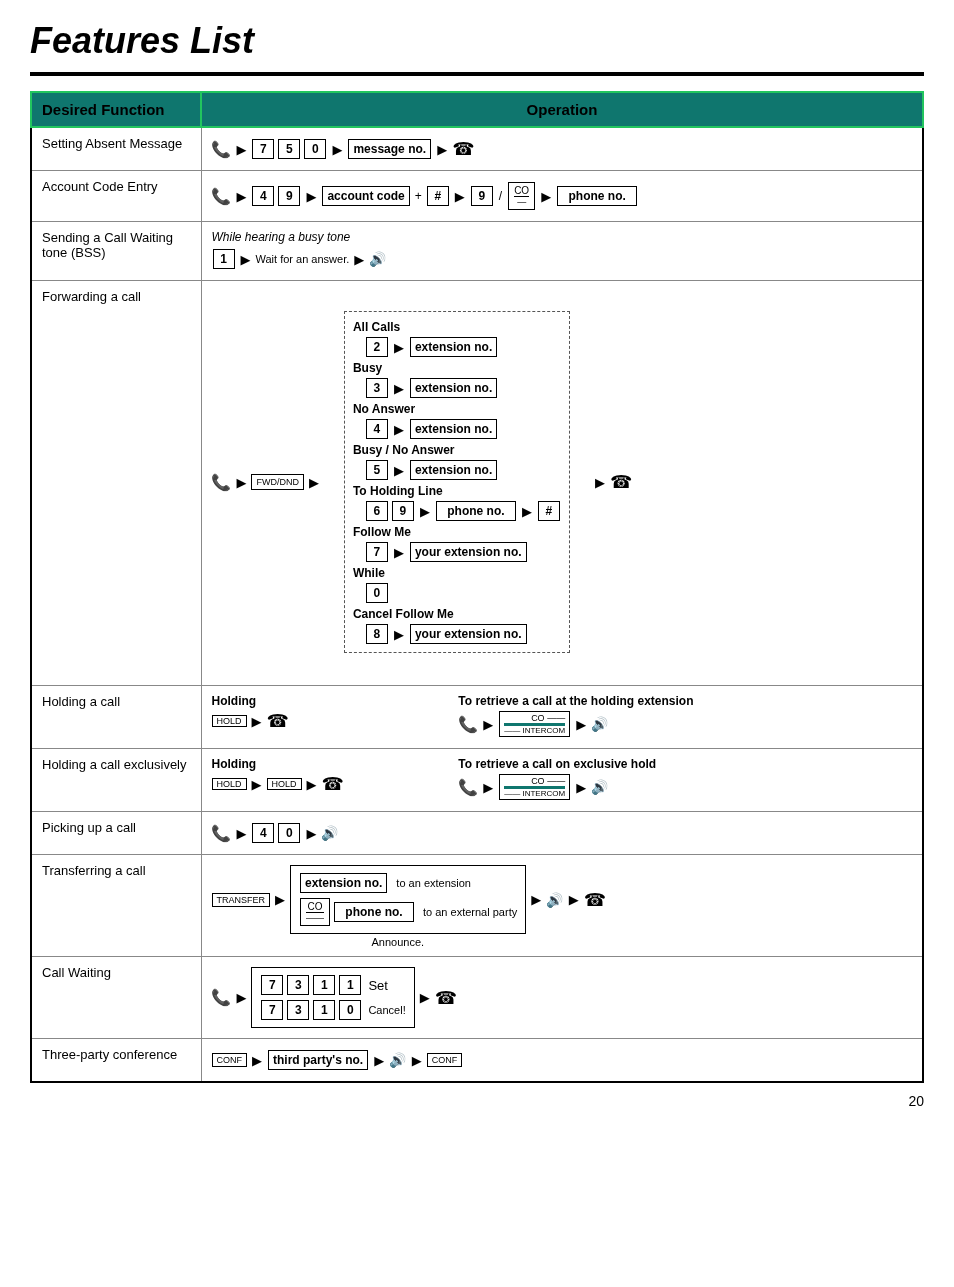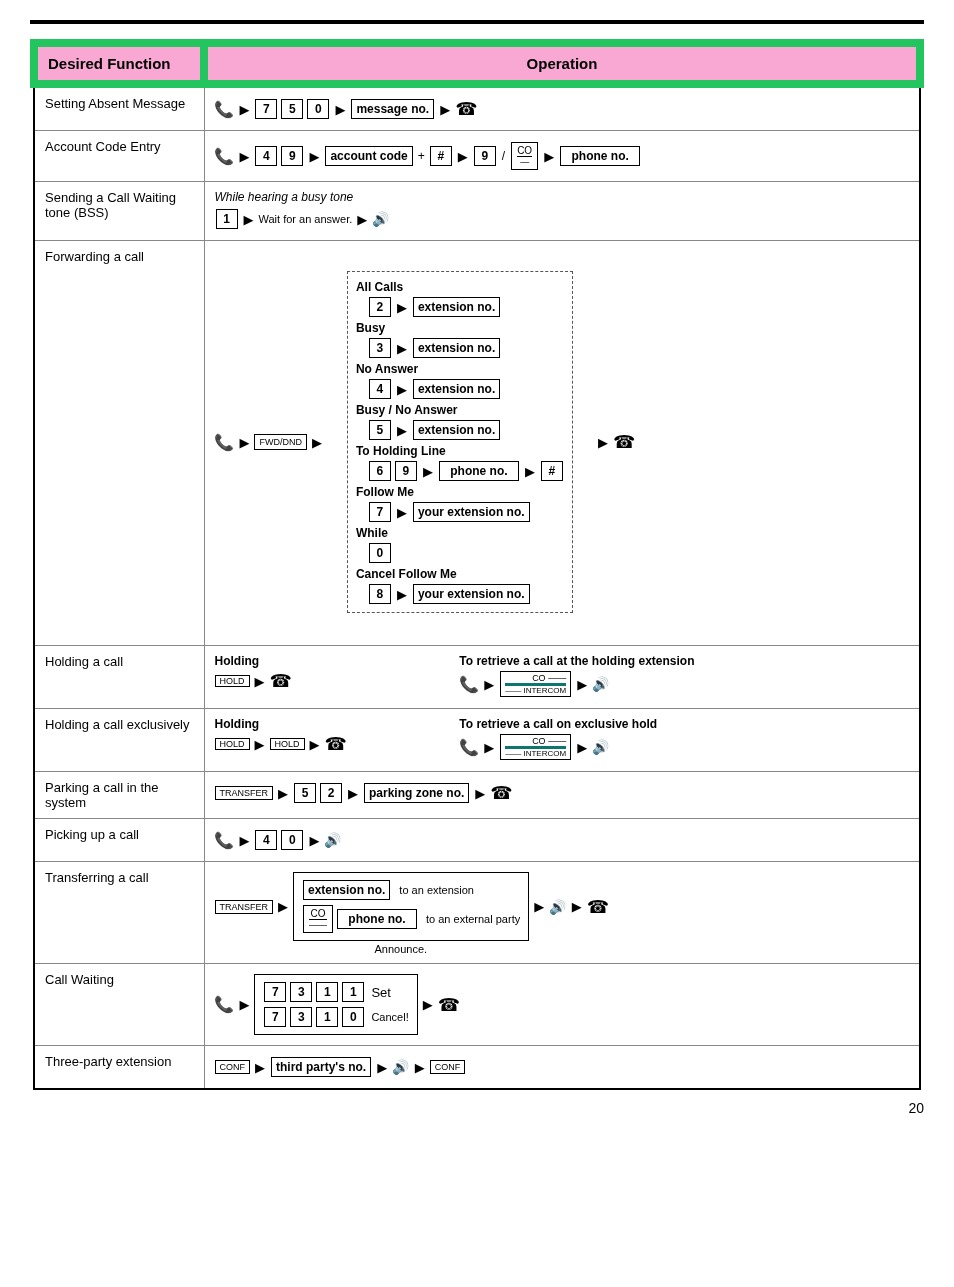--- a/index.html
+++ b/index.html
@@ -22,25 +22,25 @@
       width: 100%;
       border-collapse: collapse;
       border: 2px solid #000;
     }
     .features-table th, .features-table td {
       border: 1px solid #888;
       padding: 8px 10px;
       vertical-align: top;
     }
     .features-table thead th {
-      background: #f9a8d4;
+      background: #0f766e;
       font-weight: bold;
       text-align: center;
       font-size: 15px;
-      border: 8px solid #22c55e;
+      border: 2px solid #22c55e;
     }
     .features-table thead th:first-child {
       text-align: left;
       width: 170px;
     }
     .col-function { width: 170px; font-size: 13px; }
     .col-operation { font-size: 12px; }
 
     
     .key {
@@ -143,20 +143,21 @@
       min-width: 40px;
       align-items: center;
     }
     .intercom-stack .co-line { border-bottom: 3px solid #0f766e; width: 100%; text-align: right; font-size: 9px; }
     .intercom-stack .ic-line { font-size: 8px; text-align: center; }
   </style>
 </head>
 <body>
 
 <div class="page-title">
+  <h1>Features List</h1>
   <hr style="border: 2px solid #000; margin-bottom: 0;">
 </div>
 
 <table class="features-table">
   <thead>
     <tr>
       <th>Desired Function</th>
       <th>Operation</th>
     </tr>
   </thead>
@@ -338,35 +339,20 @@
                 <span class="ic-line">—— INTERCOM</span>
               </span>
               <span class="arrow">▶</span>
               <span class="speaker-icon">🔊</span>
             </div>
           </div>
         </div>
       </td>
     </tr>
 
-    <tr>
-      <td class="col-function">Parking a call in the system</td>
-      <td class="col-operation">
-        <div class="op-row">
-          <span class="transfer-key">TRANSFER</span>
-          <span class="arrow">▶</span>
-          <span class="key">5</span>
-          <span class="key">2</span>
-          <span class="arrow">▶</span>
-          <span class="key key-wide">parking zone no.</span>
-          <span class="arrow">▶</span>
-          <span class="off-hook">☎</span>
-        </div>
-      </td>
-    </tr>
 
     <tr>
       <td class="col-function">Picking up a call</td>
       <td class="col-operation">
         <div class="op-row">
           <span class="handset">📞</span>
           <span class="arrow">▶</span>
           <span class="key">4</span>
           <span class="key">0</span>
           <span class="arrow">▶</span>
@@ -426,21 +412,21 @@
               <span style="margin-left: 4px; font-size: 11px;">Cancel!</span>
             </div>
           </div>
           <span class="arrow">▶</span>
           <span class="off-hook">☎</span>
         </div>
       </td>
     </tr>
 
     <tr>
-      <td class="col-function">Three-party extension</td>
+      <td class="col-function">Three-party conference</td>
       <td class="col-operation">
         <div class="op-row">
           <span class="conf-key">CONF</span>
           <span class="arrow">▶</span>
           <span class="key key-wide">third party's no.</span>
           <span class="arrow">▶</span>
           <span class="speaker-icon">🔊</span>
           <span class="arrow">▶</span>
           <span class="conf-key">CONF</span>
         </div>

